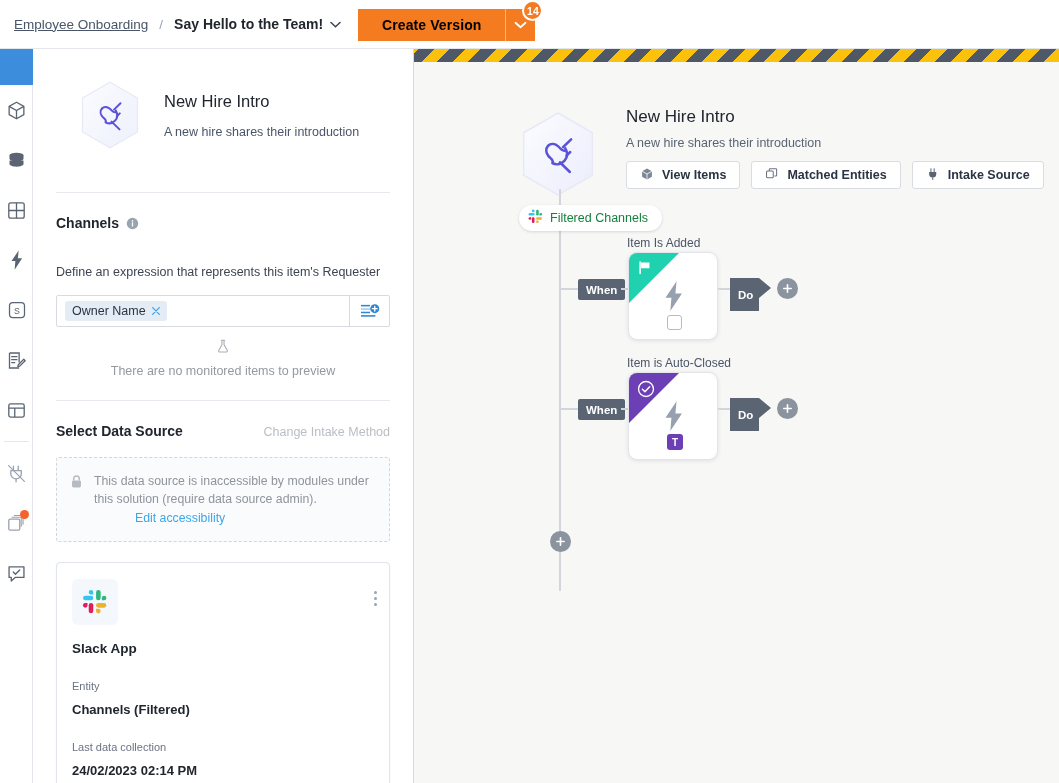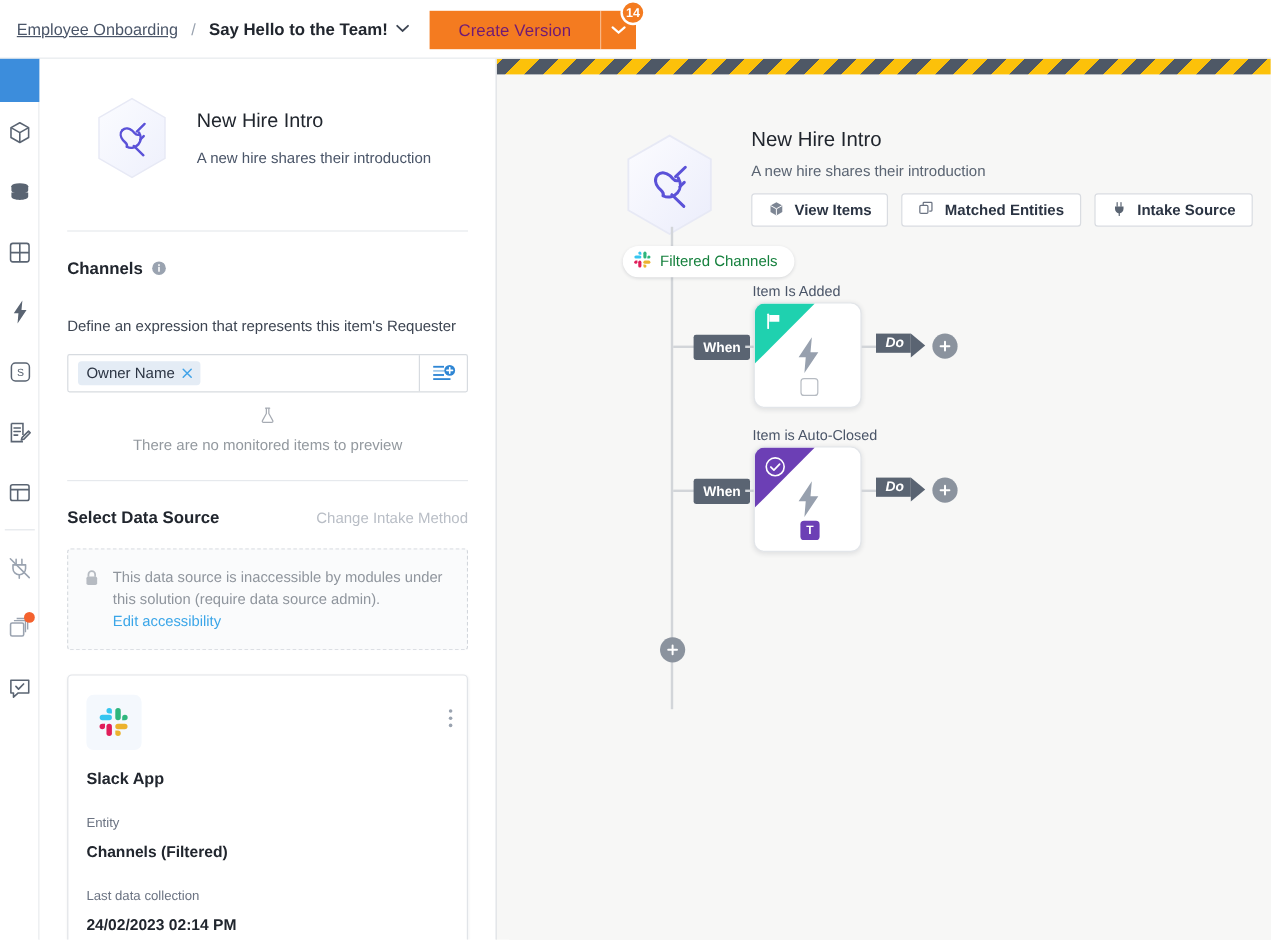--- a/index.html
+++ b/index.html
@@ -27,21 +27,21 @@
   }
   .bc-caret {
     margin-left: 7px; color: #5a6472; font-size: 10px; cursor: pointer;
     display: inline-block;
   }
   .cv-wrap {
     position: absolute; left: 358px; top: 9px; height: 32px;
     display: flex; align-items: stretch;
   }
   .cv-main {
-    background: #f47b20; color: #701a75; font-size: 14px; font-weight: normal;
+    background: #f47b20; color: #000000; font-size: 14px; font-weight: bold;
     border: none; padding: 0 24px; cursor: pointer; letter-spacing: .1px;
     display: flex; align-items: center; justify-content: center;
   }
   .cv-split {
     background: #f47b20; width: 30px; border: none; cursor: pointer;
     border-left: 1px solid #e0low; border-left: 1px solid rgba(255,255,255,.45);
     display: flex; align-items: center; justify-content: center;
   }
   .cv-split svg { display: block; }
   .cv-badge {
@@ -138,21 +138,21 @@
   }
   .ds-change {
     font-size: 12.5px; color: #b9bec6; cursor: pointer;
   }
   .notice {
     margin-top: 18px; border: 1px dashed #d2d6dc; border-radius: 3px;
     background: #fafbfc; padding: 14px 14px 14px 13px;
     display: flex; gap: 11px;
   }
   .notice-txt { font-size: 12.3px; color: #8f959d; line-height: 1.5; }
-  .notice-link { color: #3ba6e8; cursor: pointer; display: inline-block; }
+  .notice-link { color: #3ba6e8; cursor: pointer; display: inline-block; margin-left: 41px; }
 
   .ds-card {
     margin-top: 20px; border: 1px solid #e1e4e8; border-radius: 4px;
     background: #fff; padding: 16px 15px 20px 15px; position: relative;
     box-shadow: 0 1px 2px rgba(20,30,50,.05);
   }
   .ds-card-kebab {
     position: absolute; right: 12px; top: 28px; cursor: pointer;
     display: flex; flex-direction: column; gap: 3px; align-items: center;
   }
@@ -242,23 +242,23 @@
     position: absolute; left: 38px; bottom: 9px; width: 15px; height: 15px;
     border: 1.6px solid #b6bbc2; border-radius: 3px; background: #fff;
   }
   .node-badge-t {
     position: absolute; left: 38px; bottom: 9px; width: 16px; height: 16px;
     border-radius: 3px; background: #6c3fb5; color: #fff; font-size: 10px;
     font-weight: bold; display: flex; align-items: center; justify-content: center;
   }
 
   .do-tag {
-    position: absolute; height: 16px; background: #5a6472; color: #fff;
+    position: absolute; height: 33px; background: #5a6472; color: #fff;
     font-size: 11.5px; font-weight: bold; display: flex; align-items: center;
-    padding: 0 6px 0 8px; cursor: pointer; font-style: italic;
+    padding: 0 6px 0 8px; cursor: pointer;
   }
   .do-tip {
     position: absolute; width: 0; height: 0;
     border-top: 10.5px solid transparent; border-bottom: 10.5px solid transparent;
     border-left: 12px solid #5a6472;
   }
   .plus-btn {
     position: absolute; width: 21px; height: 21px; border-radius: 50%;
     background: #8b939e; color: #fff; display: flex; align-items: center;
     justify-content: center; cursor: pointer; font-size: 14px; line-height: 1;

